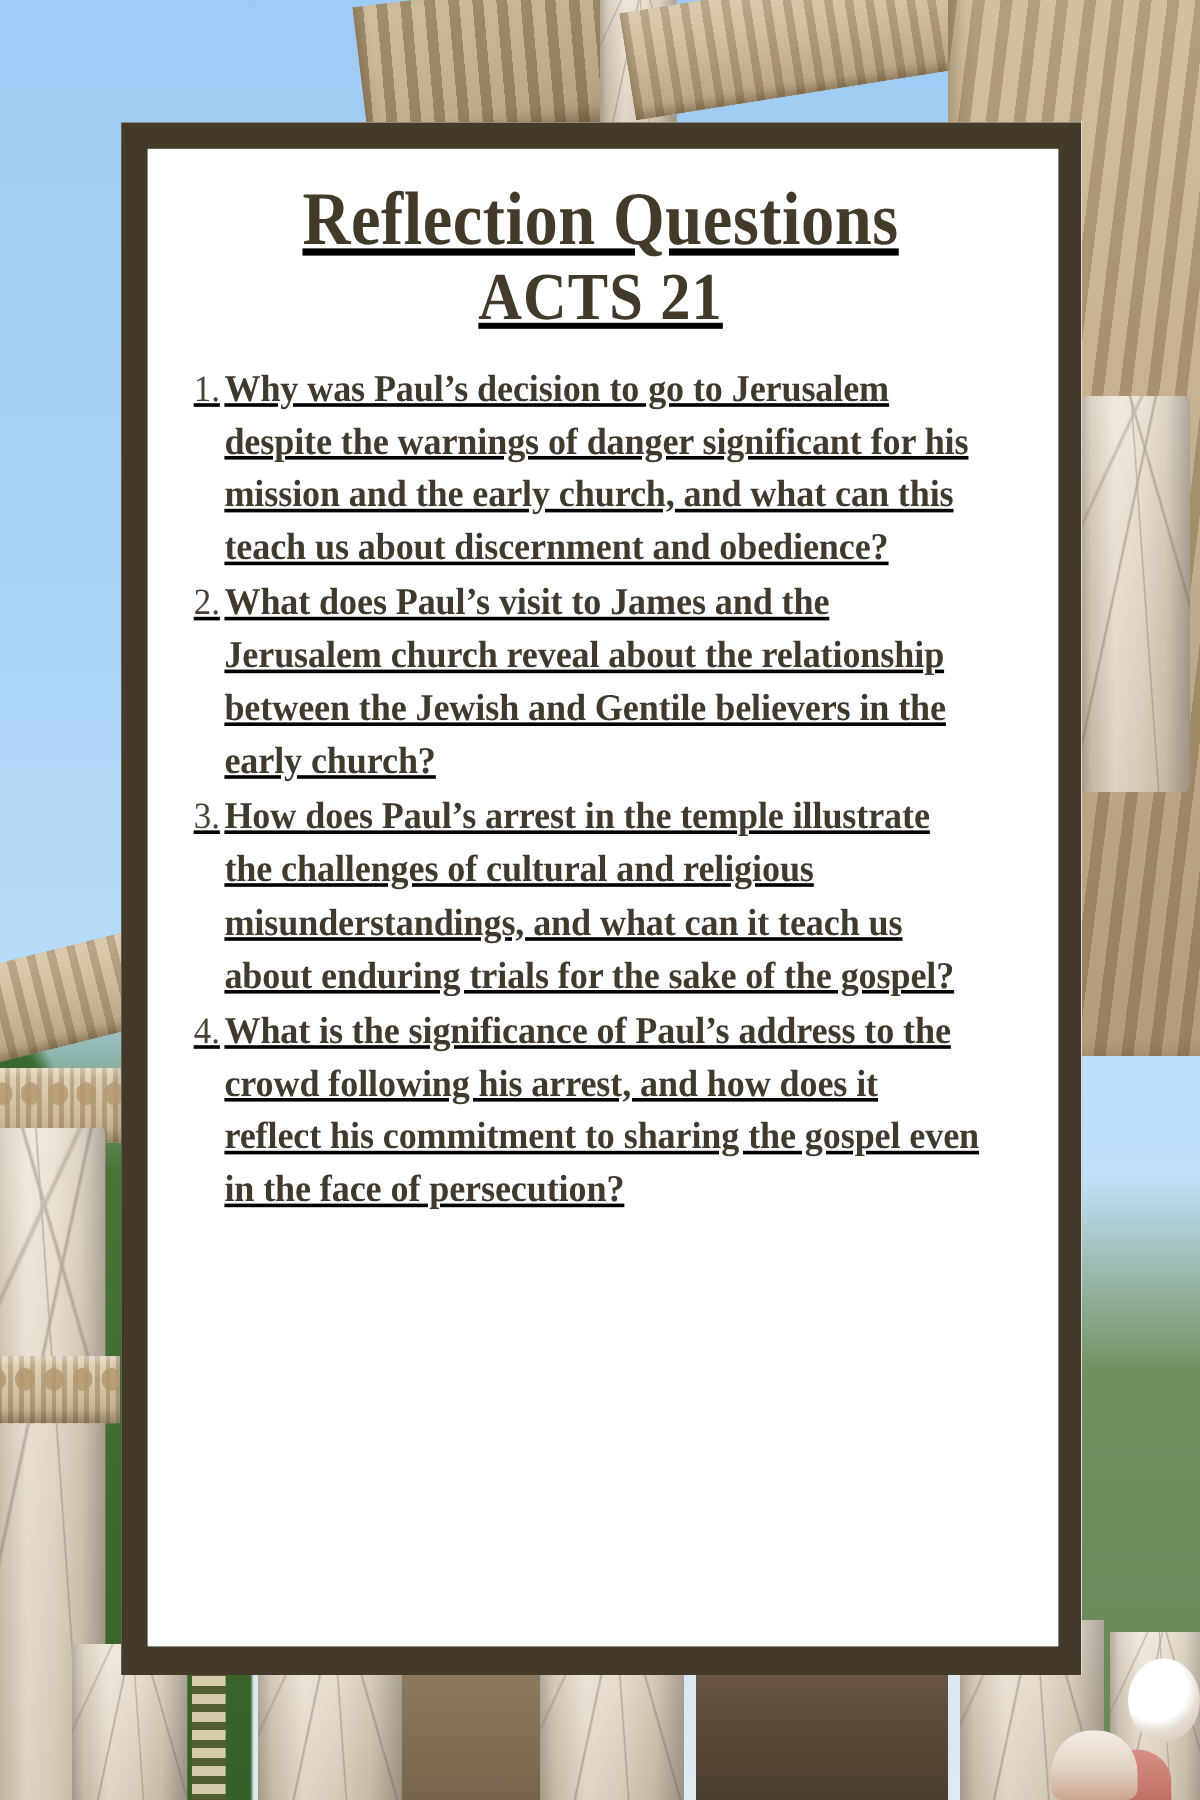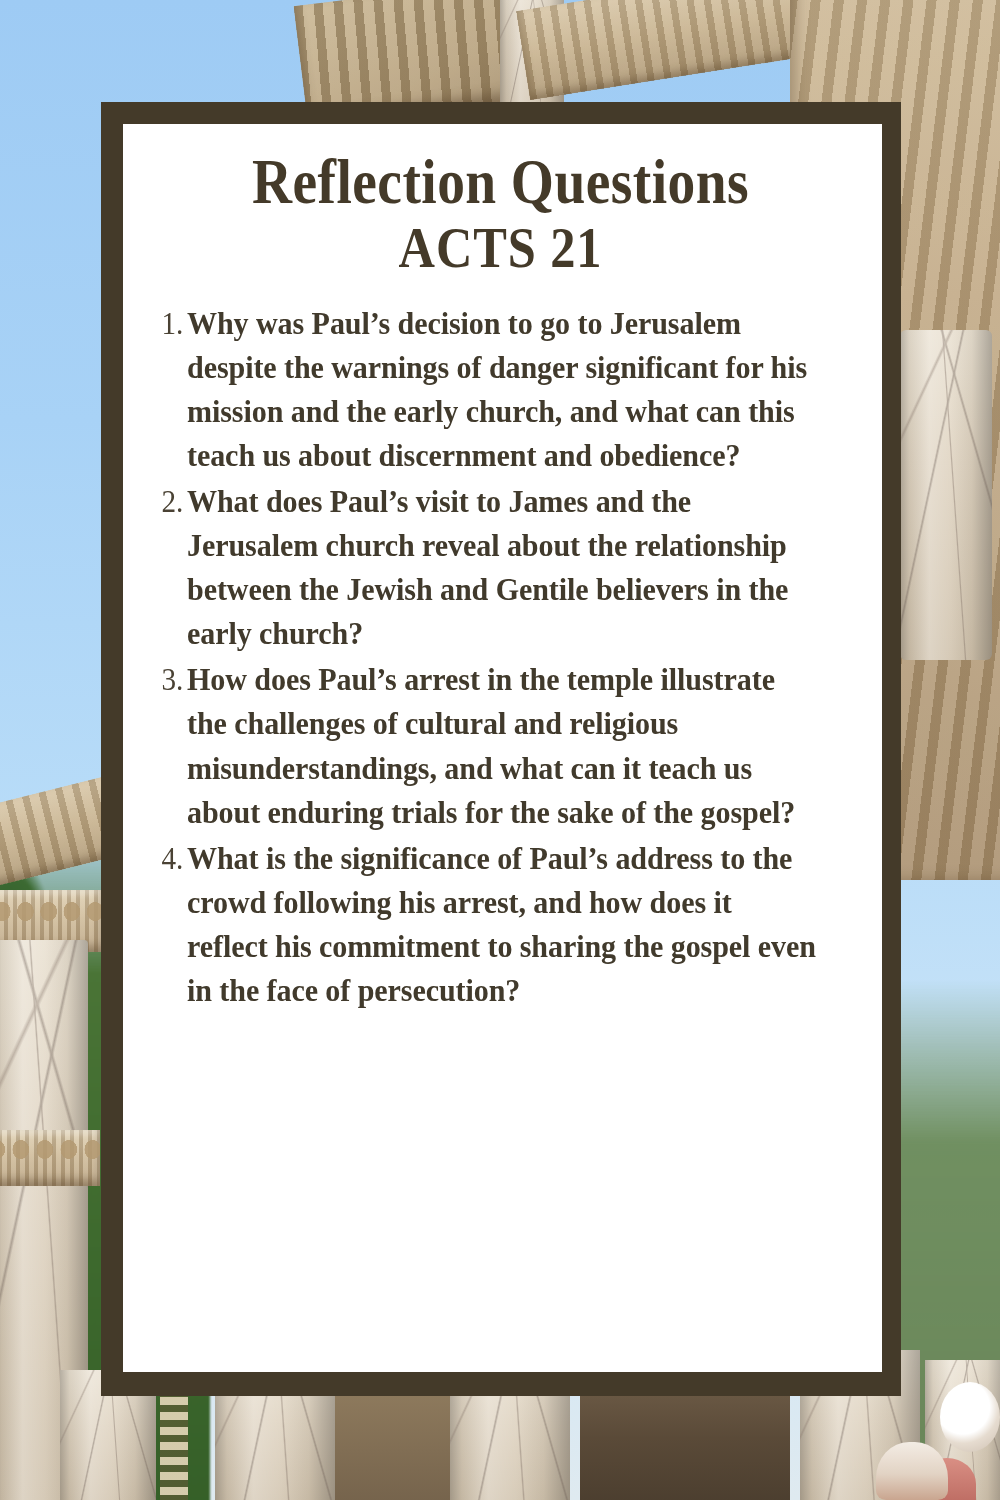--- a/index.html
+++ b/index.html
@@ -182,20 +182,21 @@
     width:800px; height:1294px;
     background:#443A29;
     padding:22px 19px 24px 22px;
     z-index:5;
   }
   #card {
     width:100%; height:100%;
     background:#ffffff;
     padding:26px 34px 0 30px;
     overflow:hidden;
+    text-decoration:underline;
   }
 
   #title {
     font-family:"Liberation Serif", "DejaVu Serif", serif;
     font-weight:700;
     font-size:63px;
     line-height:1.03;
     text-align:center;
     color:#443A29;
     transform:scaleX(.88);

